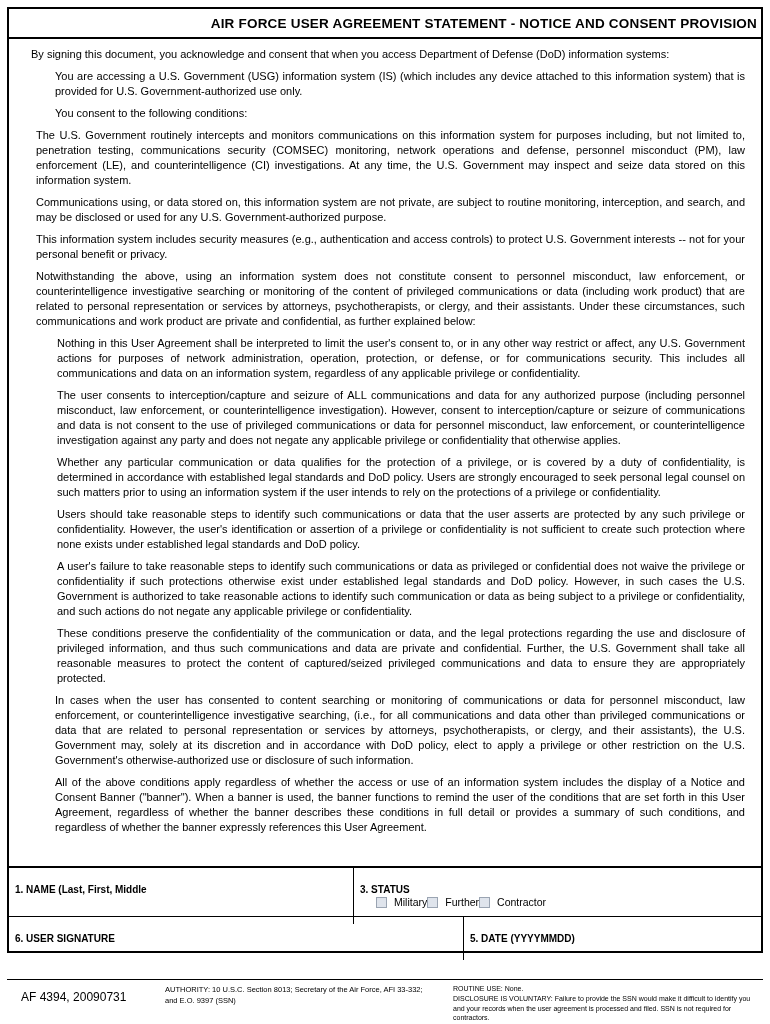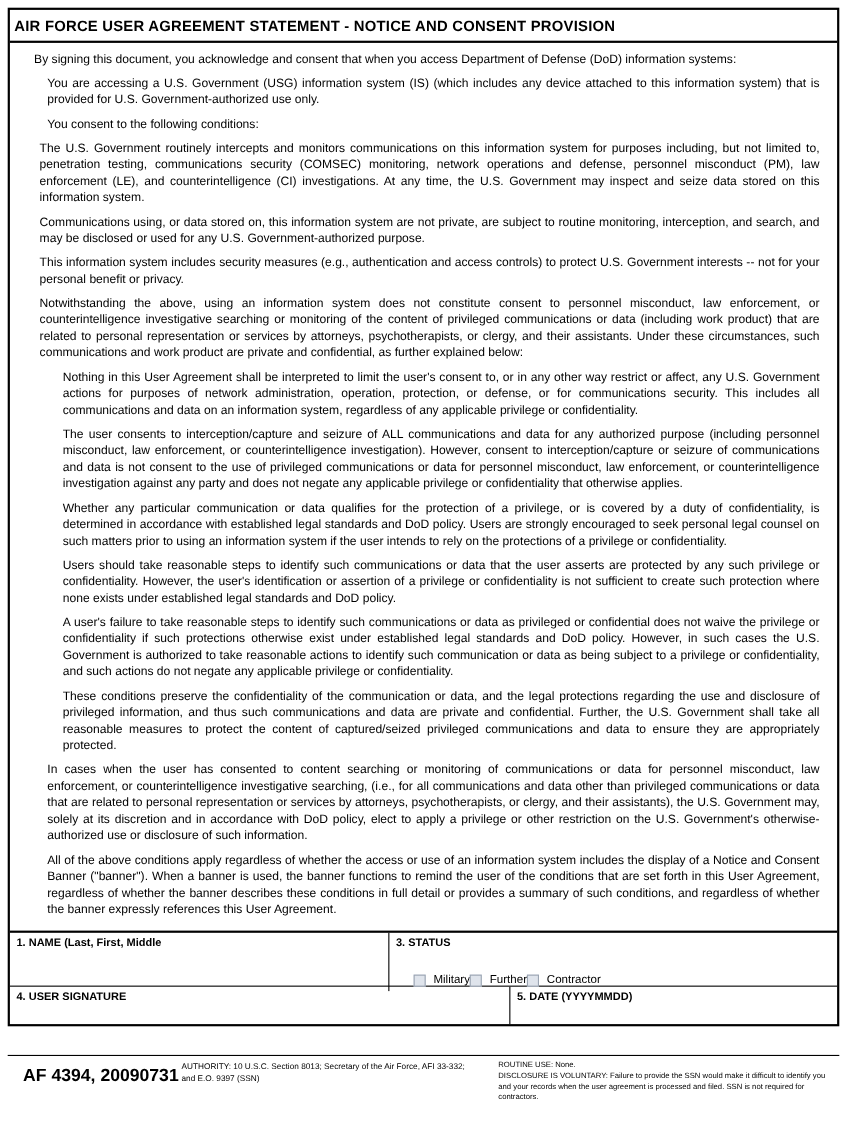--- a/index.html
+++ b/index.html
@@ -9,70 +9,70 @@
     color: #000000;
     font-family: "Liberation Sans", sans-serif;
     overflow: hidden;
   }
   .page { position: absolute; left: 7px; top: 7px; width: 756px; }
 
   .form-box { border: 2px solid #000; background: #fff; }
 
   .title-bar {
     border-bottom: 2px solid #000;
-    text-align: left;
+    text-align: right;
     font-weight: bold;
     font-size: 13.5px;
     padding: 7px 4px 6px 4px;
     letter-spacing: 0.2px;
   }
 
-  .body-text { padding: 8px 16px 4px 22px; }
+  .body-text { padding: 8px 16px 24px 22px; }
   .p {
     font-size: 11px;
     line-height: 15px;
     text-align: justify;
     margin-bottom: 7px;
   }
   .ind0 { margin-left: 0; }
-  .ind1 { margin-left: 12px; }
+  .ind1 { margin-left: 24px; }
   .ind2 { margin-left: 5px; }
   .ind3 { margin-left: 26px; }
 
   .ftable { border-top: 2px solid #000; }
   .trow { display: grid; }
   .trow1 { grid-template-columns: 345px 110px 1fr; height: 48px; }
   .trow2 { grid-template-columns: 455px 1fr; height: 35px; border-top: 1.5px solid #000; }
-  .tcell { border-right: 1.5px solid #000; padding: 4px 6px; position: relative; }
+  .tcell { border-right: 1.5px solid #000; padding: 16px 6px; position: relative; }
   .tcell:last-child { border-right: none; }
   .tlabel { font-size: 10px; font-weight: bold; display: block; }
 
   .checks {
     display: flex;
     justify-content: space-between;
     padding: 0 18px 0 16px;
-    margin-top: 22px;
+    margin-top: 1px;
   }
   .check-item { display: inline-flex; align-items: center; }
   .checkbox {
     width: 11px; height: 11px;
     display: inline-block;
     background: #dfe4ec;
     border: 1px solid #9aa4b2;
   }
   .check-label { font-size: 10.5px; margin-left: 7px; font-weight: normal; }
 
   .footer {
     margin-top: 26px;
     border-top: 1.5px solid #000;
     display: grid;
     grid-template-columns: 158px 288px 1fr;
     padding-top: 3px;
   }
-  .f-left { font-size: 16px; font-weight: bold; padding-left: 14px; padding-top: 7px; }
+  .f-left { font-size: 12px; font-weight: normal; padding-left: 14px; padding-top: 7px; }
   .f-mid { font-size: 7.5px; line-height: 1.45; padding-top: 2px; padding-right: 24px; }
   .f-right { font-size: 7px; line-height: 1.4; padding-right: 6px; padding-top: 1px; }
 </style>
 </head>
 <body>
 
 <div class="page">
 
   <div class="form-box">
 
@@ -114,21 +114,21 @@
             </span>
             <span class="check-item">
               <span class="checkbox"></span>
               <span class="check-label">Contractor</span>
             </span>
           </div>
         </div>
       </div>
       <div class="trow trow2">
         <div class="tcell">
-          <span class="tlabel">4.  USER SIGNATURE</span>
+          <span class="tlabel">6.  USER SIGNATURE</span>
         </div>
         <div class="tcell">
           <span class="tlabel">5.  DATE (YYYYMMDD)</span>
         </div>
       </div>
     </div>
 
   </div>
 
   <div class="footer">

